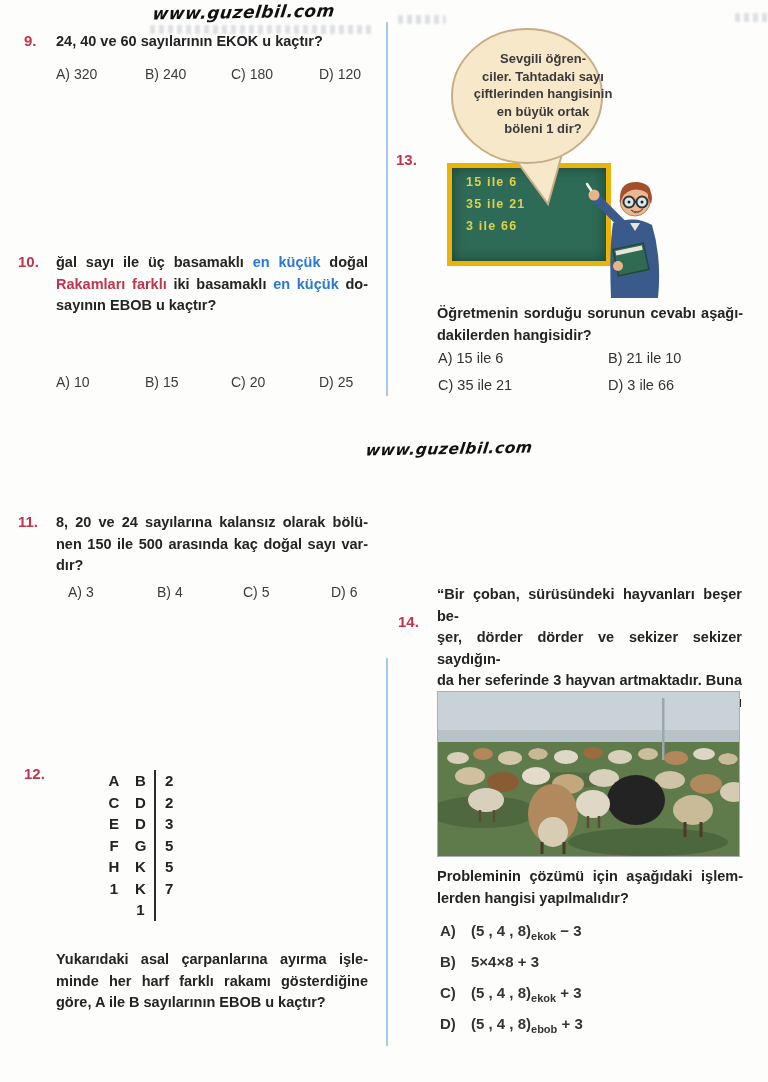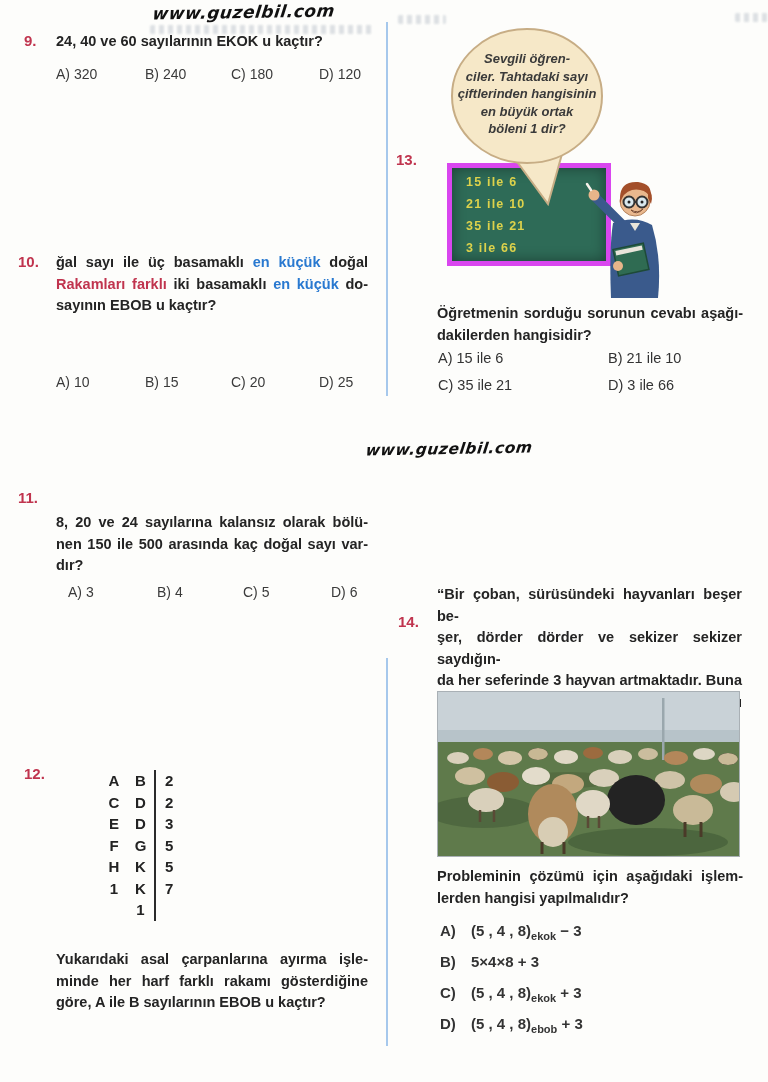--- a/index.html
+++ b/index.html
@@ -19,21 +19,21 @@
   .vline{position:absolute;left:386px;width:2px;background:#a6c8ec;}
   .bleed{position:absolute;height:9px;opacity:.28;filter:blur(1.3px);border-radius:2px;
          background:repeating-linear-gradient(90deg,#8a98a8 0 5px,transparent 5px 9px);}
   
   .ptable{display:block;}
   .prow{display:flex;height:21.5px;align-items:center;font-weight:700;font-size:15px;color:#232323;}
   .pc1{width:26px;text-align:center;}
   .pc2{width:27px;text-align:center;height:100%;line-height:21.5px;border-right:2px solid #2b2b2b;}
   .pc3{width:34px;text-align:left;padding-left:9px;}
   
-  .board{background:#2e6b57;border:5px solid #d946ef;box-shadow:inset 0 0 14px rgba(0,0,0,.4);}
+  .board{background:#2e6b57;border:5px solid #eab308;box-shadow:inset 0 0 14px rgba(0,0,0,.4);}
   .boardline{color:#ddd24b;font-weight:700;font-size:12.5px;letter-spacing:1.2px;
              line-height:22px;padding-left:14px;}
   .board-inner{padding-top:3px;}
   .bubble-text{font-size:13px;font-weight:700;line-height:17.5px;color:#3a3a3a;text-align:center;}
   
   .opts2{display:grid;grid-template-columns:170px 1fr;row-gap:11px;font-size:14.5px;color:#333;}
   
   .frow{font-weight:700;font-size:15px;color:#333;height:22px;margin-bottom:9px;white-space:nowrap;}
   .flabel{display:inline-block;width:31px;}
   .fsub{font-size:11px;font-weight:700;}
@@ -74,21 +74,21 @@
       <span>sayının EBOB u kaçtır?</span>
     </span>
   </div>
   <div class="abs opts" style="left:56px;top:330px;width:304px;margin-top:44px;">
     <span class="opt">A) 10</span>
     <span class="opt">B) 15</span>
     <span class="opt">C) 20</span>
     <span class="opt">D) 25</span>
   </div>
 
-  <div class="abs qnum" style="left:18px;top:487px;">11.</div>
+  <div class="abs qnum" style="left:18px;top:511px;">11.</div>
   <div class="abs stem" style="left:56px;top:512px;width:312px;">
     <span class="line just">8,  20 ve 24 sayılarına kalansız olarak bölü-</span>
     <span class="line just">nen 150 ile 500 arasında kaç doğal sayı var-</span>
     <span class="line">dır?</span>
   </div>
   <div class="abs opts" style="left:68px;top:584px;width:304px;">
     <span class="opt">A) 3</span>
     <span class="opt">B) 4</span>
     <span class="opt">C) 5</span>
     <span class="opt">D) 6</span>
@@ -136,31 +136,30 @@
     <span class="line just">Yukarıdaki asal çarpanlarına ayırma işle-</span>
     <span class="line just">minde her harf farklı rakamı gösterdiğine</span>
     <span class="line">göre, A ile B sayılarının EBOB u kaçtır?</span>
   </div>
 
   <div class="abs qnum" style="left:396px;top:149px;">13.</div>
 
   <div class="abs board" style="left:447px;top:163px;width:154px;height:93px;z-index:1;">
     <div class="board-inner">
       <div class="boardline">15 ile 6</div>
-      <div class="boardline">21 ile 10</div>
       <div class="boardline">35 ile 21</div>
       <div class="boardline">3 ile 66</div>
     </div>
   </div>
 
   <svg class="abs" style="left:440px;top:24px;z-index:2;" width="215" height="185" viewBox="0 0 215 185">
     <polygon points="70,128 122,130 108,180" fill="#f6e8c8" stroke="#c7ad85" stroke-width="2"></polygon>
     <ellipse cx="87" cy="72" rx="75" ry="67" fill="#f6e8c8" stroke="#c7ad85" stroke-width="2"></ellipse>
   </svg>
-  <div class="abs bubble-text" style="left:452px;top:50px;width:150px;z-index:2;font-style:italic;">
+  <div class="abs bubble-text" style="left:468px;top:50px;width:150px;z-index:2;">
     <div>Sevgili öğren-</div>
     <div>ciler. Tahtadaki sayı</div>
     <div>çiftlerinden hangisinin</div>
     <div>en büyük ortak</div>
     <div>böleni 1 dir?</div>
   </div>
 
   <svg class="abs" style="left:582px;top:176px;z-index:3;" width="92" height="124" viewBox="0 0 92 124">
 
     <g>

